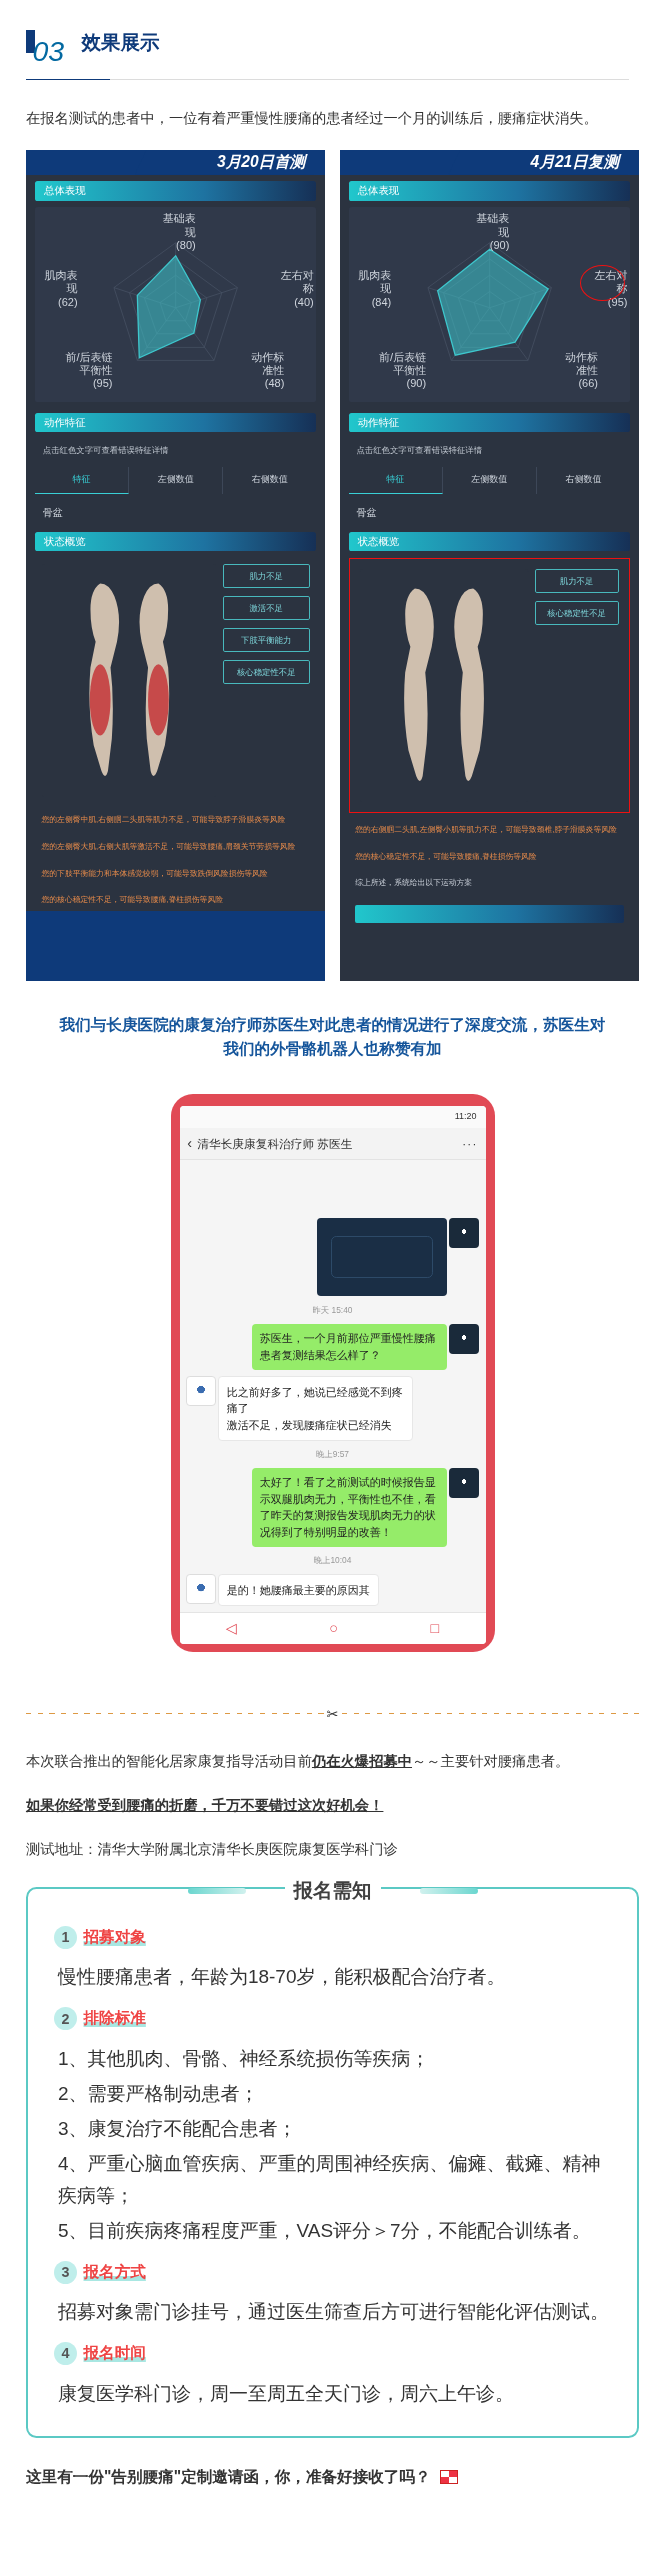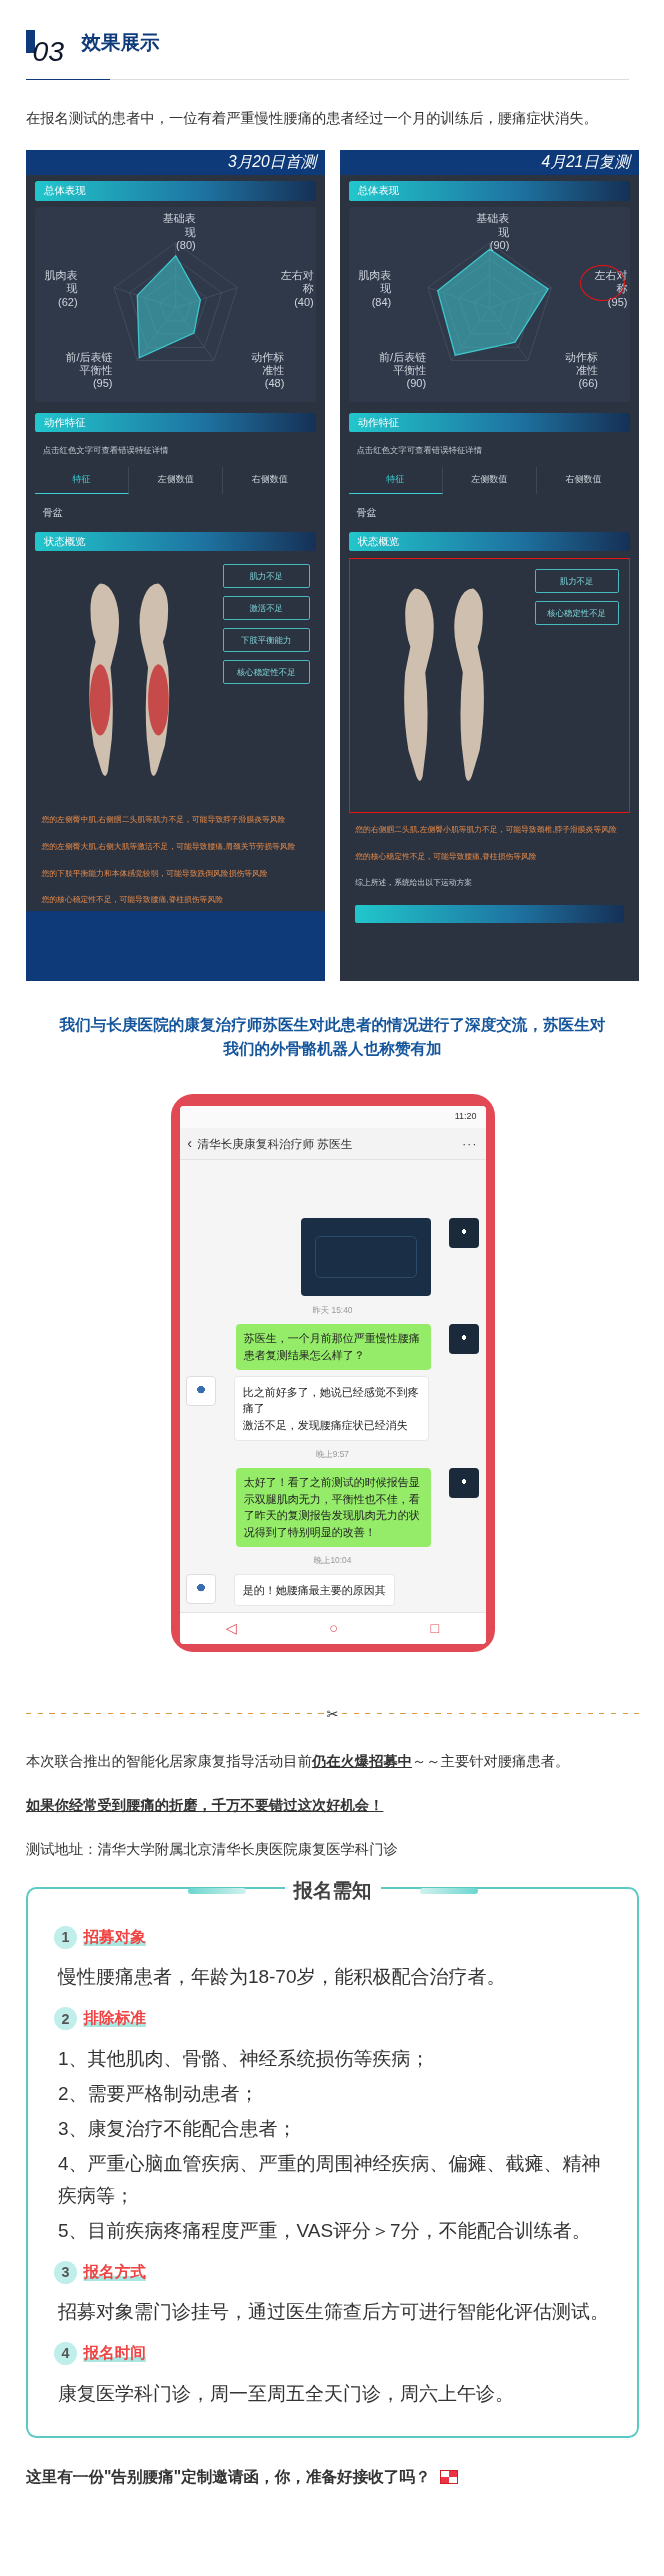--- a/index.html
+++ b/index.html
@@ -2,31 +2,31 @@
 <html style="font-size:10.4px"><head>
 <meta charset="utf-8">
 <style>
   * { margin: 0; padding: 0; box-sizing: border-box; }
   body { font-family: "PingFang SC","Microsoft YaHei",sans-serif; background: #fff; color: #333; width: 665px; margin: 0 auto; font-size: 14.3px; line-height: 1.7; }
 
   
   .sec-head { display: flex; align-items: center; margin: 26px 0 19.5px 26px; }
   .sec-num-box { position: relative; width: 45px; height: 32px; margin-right: 10.4px; }
   .sec-num-box .bar { position: absolute; left: 0; top: 3.9px; width: 9px; height: 23px; background: #0e3a7a; }
-  .sec-num-box .num { position: absolute; left: 6.5px; top: 0; font-size: 28.5px; font-style: italic; font-weight: 300; color: #0f172a; }
+  .sec-num-box .num { position: absolute; left: 6.5px; top: 0; font-size: 28.5px; font-style: italic; font-weight: 300; color: #0369a1; }
   .sec-title { font-size: 19.5px; font-weight: 700; color: #0e3a7a; }
   .sec-under { height: 1.3px; width: 603px; margin-left: 26px; background: linear-gradient(to right,#0e3a7a 0,#0e3a7a 84px,#dcdcdc 84px); margin-bottom: 26px; }
 
   .para { margin: 0 26px 19.5px 26px; color: #333; }
   .bold { font-weight: 700; text-decoration: underline; }
 
   
   .shots { display: flex; gap: 14.3px; margin: 0 26px 26px 26px; }
   .shot { flex: 1; background: #0e3a7a; border-radius: 0; overflow: hidden; display: flex; flex-direction: column; position: relative; }
-  .shot-label { position: absolute; top: 0; right: 0; width: 60%; height: 25px; background: #0e3a7a; color: #fff; font-style: italic; font-weight: 400; font-size: 15.6px; display: flex; align-items: center; justify-content: flex-end; padding-right: 9px; clip-path: polygon(11.7px 0,100% 0,100% 100%,0 100%); }
+  .shot-label { position: absolute; top: 0; right: 11px; width: 60%; height: 25px; background: #0e3a7a; color: #fff; font-style: italic; font-weight: 700; font-size: 15.6px; display: flex; align-items: center; justify-content: flex-end; padding-right: 9px; clip-path: polygon(11.7px 0,100% 0,100% 100%,0 100%); }
   .shot-inner { margin-top: 25px; background: #2b3340; color: #fff; padding: 6.5px 9px 0 9px; font-size: 9.7px; display: flex; flex-direction: column; gap: 6.5px; }
   .grad-bar { height: 19.5px; border-radius: 2.6px; background: linear-gradient(to right,#21c7cc,#1e73a1 60%,#163056); display: flex; align-items: center; padding-left: 9px; color: #fff; font-size: 10.4px; }
 
   .radar-box { height: 195px; background: #30394a; border-radius: 2.6px; position: relative; margin-bottom: 3.9px; }
   .radar-box svg { position: absolute; inset: 0; width: 100%; height: 100%; }
   .radar-label { position: absolute; font-size: 11px; color: #cfd5dd; text-align: right; line-height: 1.2; width: 40px; }
   .red-circle { position: absolute; width: 45px; height: 36px; border: 1.9px solid #e11; border-radius: 50%; }
 
   .sub-line { color: #bfc6cf; font-size: 8.4px; padding: 3.9px 7.8px; background: #2b3340; }
   .tab-row { display: flex; background: #2b3340; }
@@ -51,21 +51,21 @@
 
   
   .phone-wrap { display: flex; justify-content: center; margin-bottom: 52px; }
   .phone { width: 324px; border-radius: 22px; background: #e14a55; padding: 11.7px 9px 7.8px 9px; }
   .screen { background: #f5f5f5; border-radius: 3.9px; overflow: hidden; display: flex; flex-direction: column; height: 538px; }
   .statusbar { height: 22px; background: #fafafa; display: flex; align-items: center; justify-content: flex-end; padding: 0 9px; font-size: 9px; color: #333; }
   .chat-header { height: 32px; background: #f3f3f3; border-bottom: 0.6px solid #e3e3e3; display: flex; align-items: center; padding: 0 7.8px; font-size: 11.7px; }
   .chat-header .back { font-size: 14.3px; margin-right: 5.2px; }
   .chat-header .dots { margin-left: auto; letter-spacing: 1.3px; }
   .chat-body { flex: 1; overflow: hidden; padding: 6.5px 6.5px; display: flex; flex-direction: column; gap: 6.5px; justify-content: flex-end; }
-  .msg { display: flex; gap: 18px; align-items: flex-start; max-width: 100%; }
+  .msg { display: flex; gap: 2px; align-items: flex-start; max-width: 100%; }
   .msg.right { flex-direction: row-reverse; }
   .avatar { width: 30px; height: 30px; border-radius: 3.9px; background: #223; flex: none; }
   .avatar.doc { background: #1a2a3a; background-image: radial-gradient(circle at 50% 45%,#fff 10%,transparent 11%); }
   .avatar.ai { background: #fff; border: 0.6px solid #ddd; background-image: radial-gradient(circle at 50% 45%,#3a6cb0 18%,transparent 19%); }
   .bubble { max-width: 195px; padding: 6.5px 7.8px; border-radius: 3.9px; font-size: 11px; line-height: 1.5; position: relative; }
   .bubble.green { background: #95ec69; color: #222; }
   .bubble.white { background: #fff; color: #222; border: 0.6px solid #e7e7e7; }
   .card-bubble { width: 130px; height: 78px; border-radius: 3.9px; background: #1a2e45; position: relative; }
   .card-bubble::after { content: ""; position: absolute; inset: 18px 14.3px; border-radius: 5.2px; border: 0.6px solid #2d4a68; }
   .time-stamp { align-self: center; font-size: 8.4px; color: #999; }

